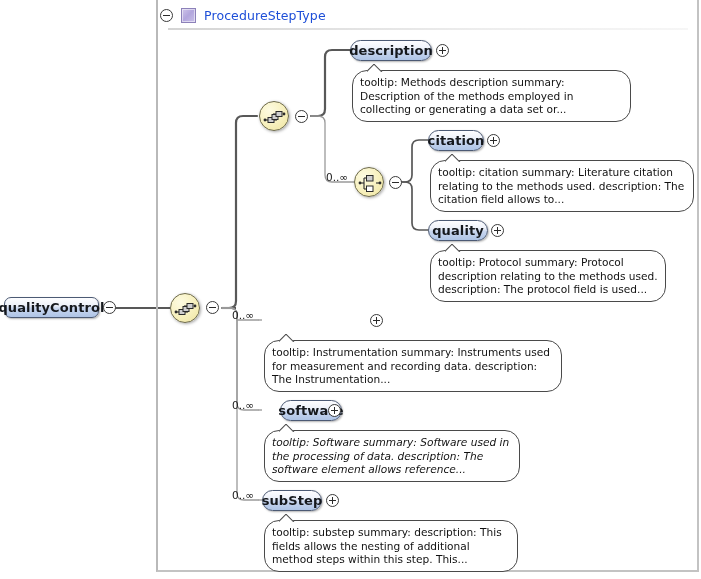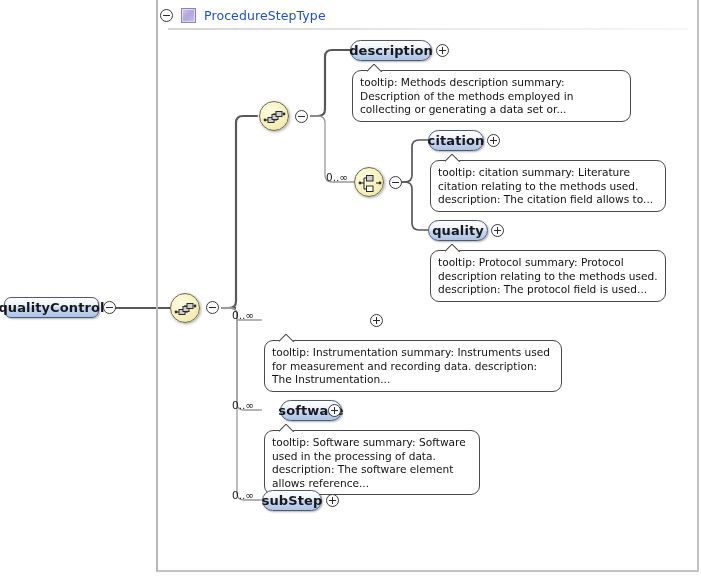--- a/index.html
+++ b/index.html
@@ -88,21 +88,21 @@
   .card{
     position:absolute;font-size:10.5px;color:#202020;white-space:nowrap;
     font-family:"DejaVu Sans","Liberation Sans",sans-serif;
   }
 
   
   .tip{
     position:absolute;
     background:#ffffff;
     border:1px solid #4a4a4a;
-    border-radius:9px;
+    border-radius:15px;
     box-sizing:border-box;
     padding:5px 7px 4px 7px;
     font-size:10.6px;
     line-height:13.6px;
     color:#111111;
   }
   .tip .txt{display:block;}
   .tip .notch{
     position:absolute;top:-7px;left:14px;width:16px;height:8px;overflow:hidden;
   }
@@ -233,21 +233,21 @@
     <span class="notch">
         <i></i>
       </span>
     <span class="txt">tooltip: Methods description summary: Description of the methods employed in collecting or generating a data set or...</span>
   </div>
 
   <div class="node" style="left:428px;top:130px;width:56px;">
     <span class="node-label">citation</span>
   </div>
   <span class="toggle plus abs" style="left:487px;top:134px;"></span>
-  <div class="tip" style="left:430px;top:160px;width:236px;">
+  <div class="tip" style="left:430px;top:160px;width:264px;">
     <span class="notch">
         <i></i>
       </span>
     <span class="txt">tooltip: citation summary: Literature citation relating to the methods used. description: The citation field allows to...</span>
   </div>
 
   <div class="node" style="left:428px;top:220px;width:60px;">
     <span class="node-label">quality</span>
   </div>
   <span class="toggle plus abs" style="left:491px;top:224px;"></span>
@@ -265,26 +265,32 @@
         <i></i>
       </span>
     <span class="txt">tooltip: Instrumentation summary: Instruments used for measurement and recording data. description: The Instrumentation...</span>
   </div>
 
   <span class="card" style="left:232px;top:399px;">0..∞</span>
   <div class="node" style="left:262px;top:400px;width:62px;margin-left:18px;">
     <span class="node-label">software</span>
   </div>
   <span class="toggle plus abs" style="left:328px;top:404px;"></span>
-  <div class="tip" style="left:264px;top:430px;width:216px;">
+  <div class="tip" style="left:264px;top:430px;width:256px;font-style:italic;">
     <span class="notch">
         <i></i>
       </span>
     <span class="txt">tooltip: Software summary: Software used in the processing of data. description: The software element allows reference...</span>
   </div>
 
   <span class="card" style="left:232px;top:489px;">0..∞</span>
   <div class="node" style="left:262px;top:490px;width:60px;">
     <span class="node-label">subStep</span>
   </div>
   <span class="toggle plus abs" style="left:326px;top:494px;"></span>
+  <div class="tip" style="left:264px;top:520px;width:254px;">
+    <span class="notch">
+        <i></i>
+      </span>
+    <span class="txt">tooltip: substep summary: description: This fields allows the nesting of additional method steps within this step. This...</span>
+  </div>
 
 </div>
 
 </body></html>

